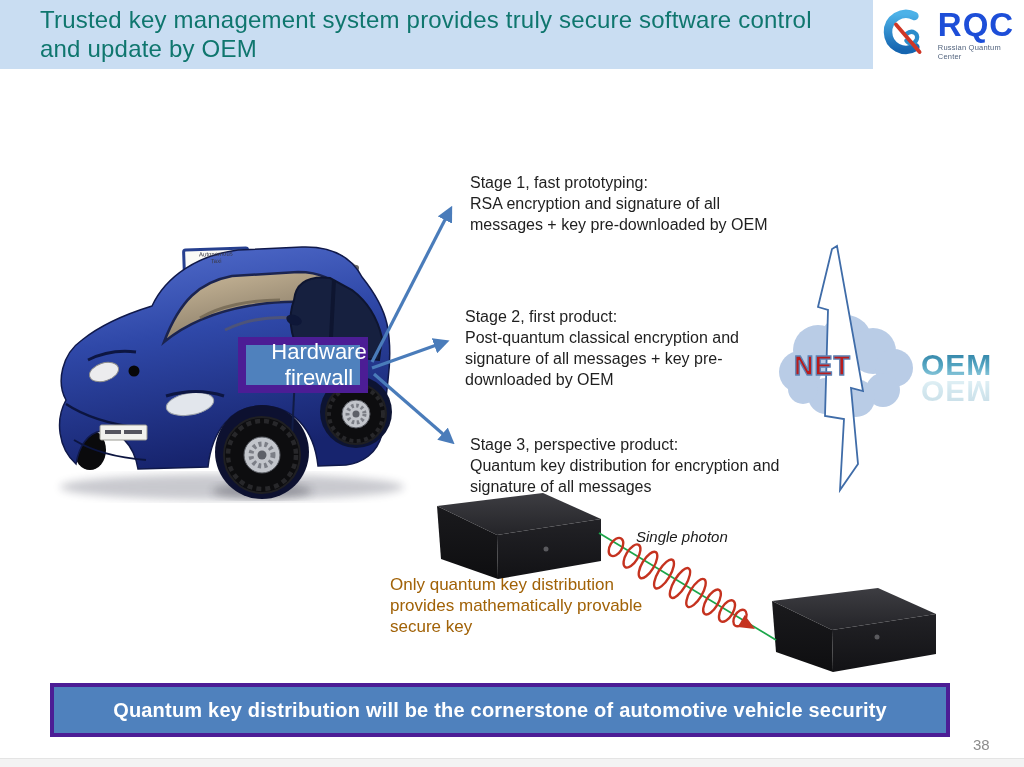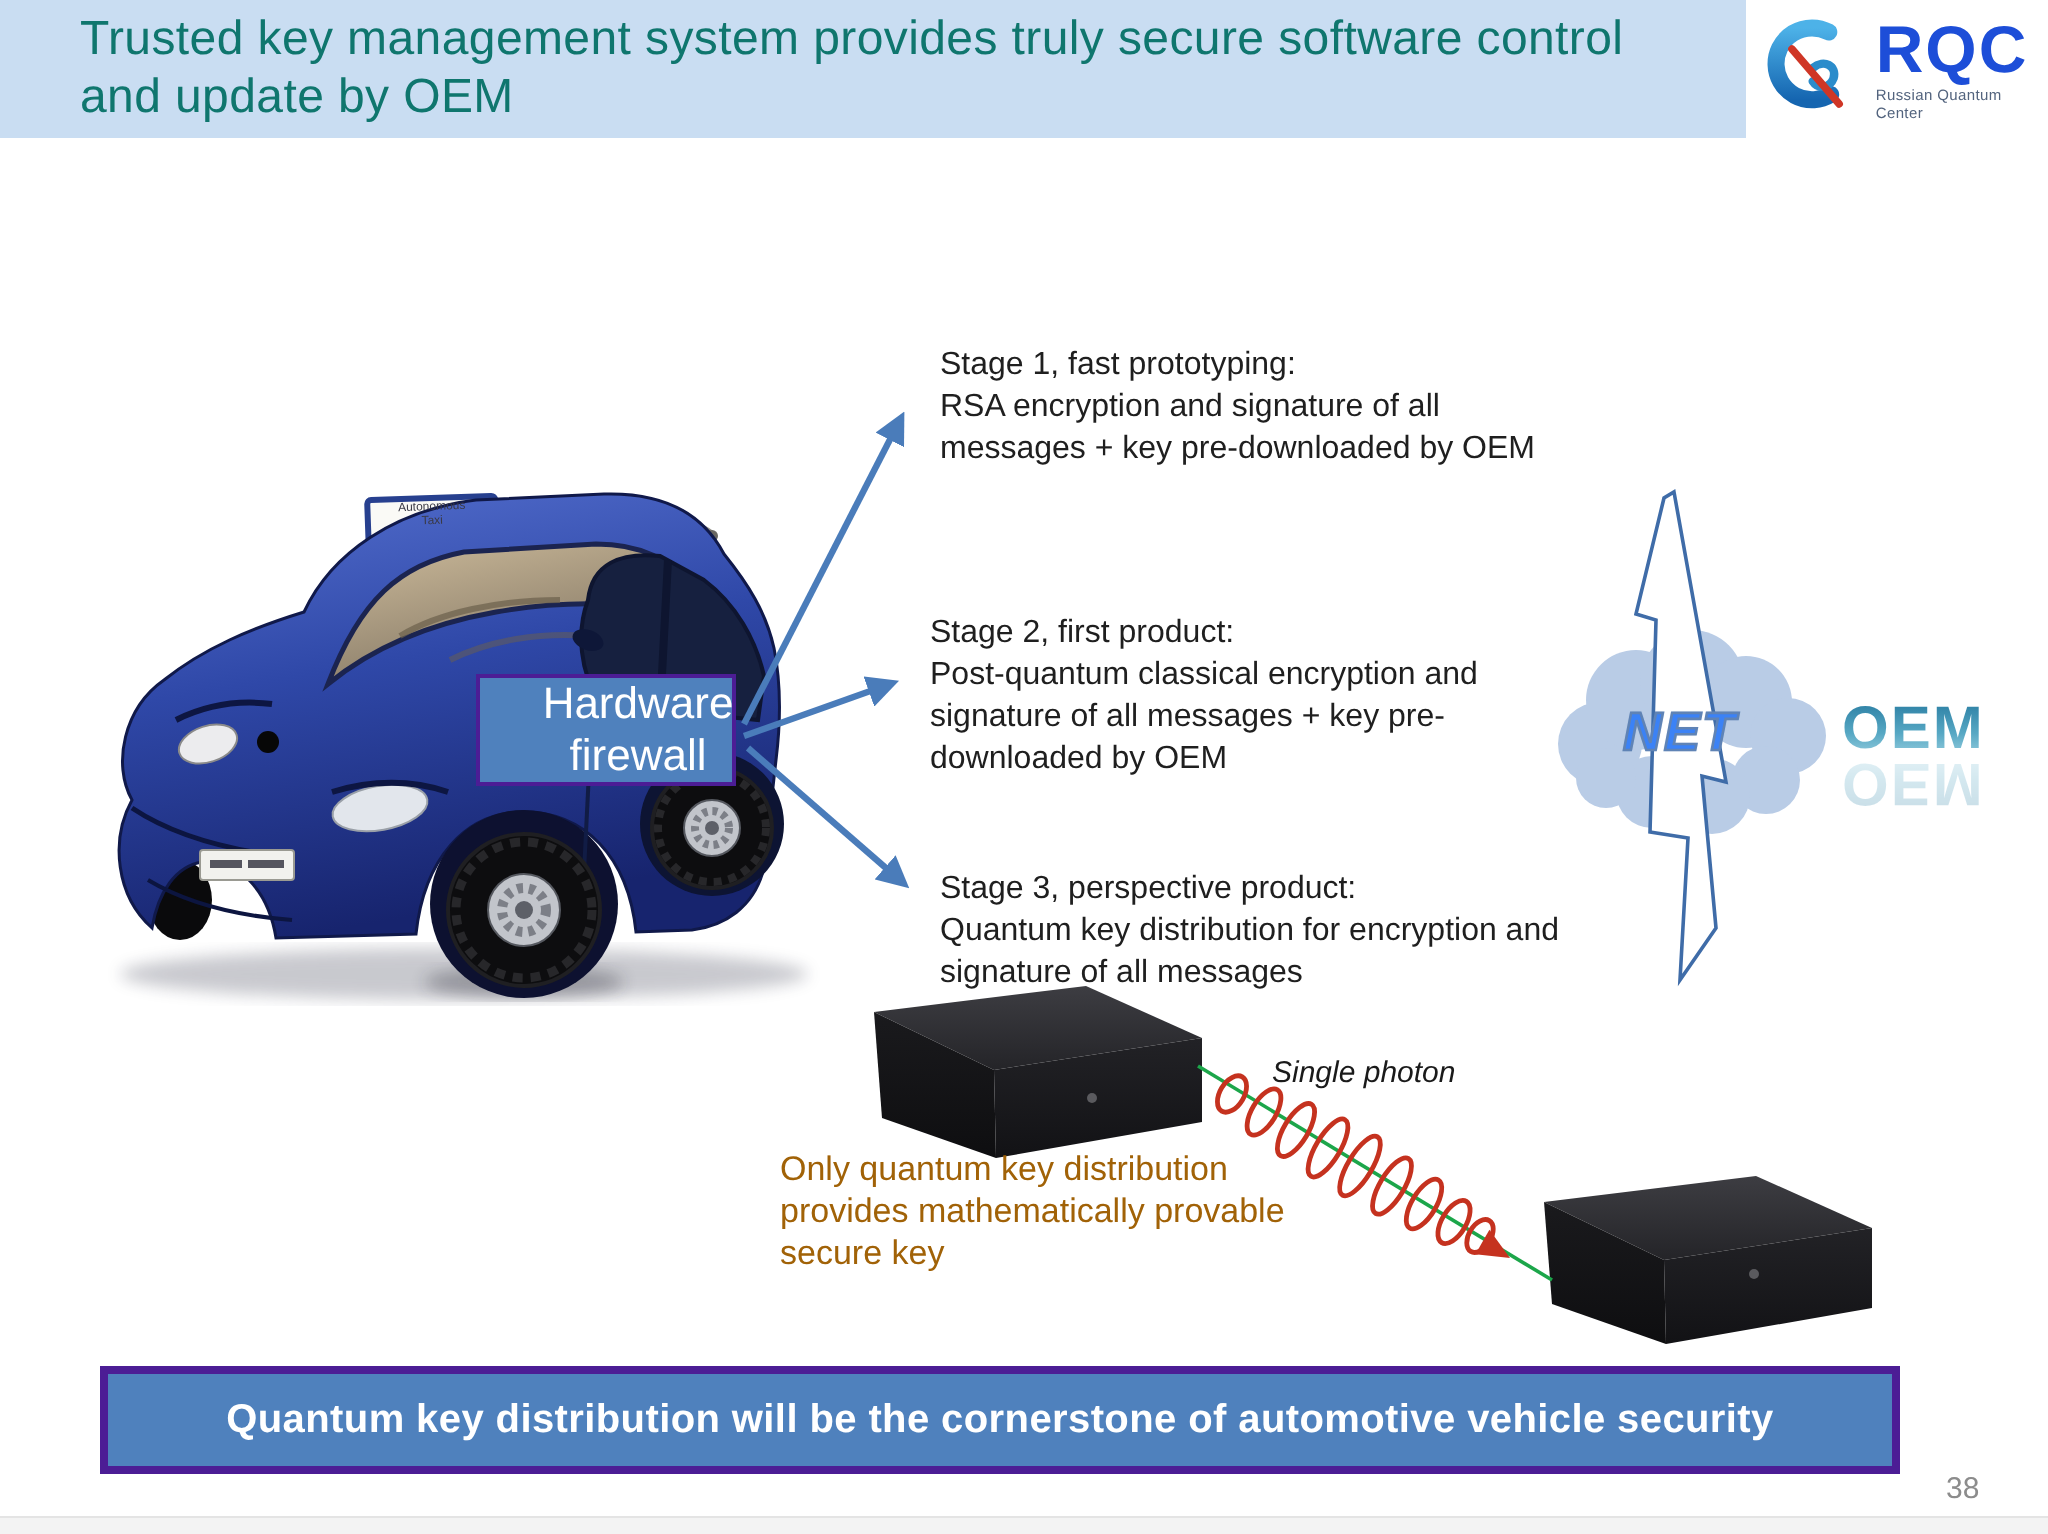--- a/index.html
+++ b/index.html
@@ -24,32 +24,31 @@
 
   
   .stage{font-size:16px;line-height:21px;color:#1f1f1f;}
   .stage1{left:470px;top:172px;}
   .stage2{left:465px;top:306px;}
   .stage3{left:470px;top:434px;}
 
   
   .hw-box{
     left:238px;top:337px;width:130px;height:56px;background:#4f81bd;
-    border:2px solid #4c1d95;box-sizing:border-box;color:#fff;
+    border:8px solid #4c1d95;box-sizing:border-box;color:#fff;
     font-size:22px;line-height:26px;text-align:center;white-space:pre-line;
     display:flex;align-items:center;justify-content:center;padding-left:32px;
   }
 
   
   .net-label{
-    left:794px;top:351px;width:92px;text-align:center;
-    font-size:27px;font-weight:bold;color:#3b82f6;letter-spacing:1px;
+    left:794px;top:351px;width:92px;
+    font-size:27px;font-weight:bold;color:#b91c1c;letter-spacing:1px;
     -webkit-text-stroke:1.3px #5f83b5;
     text-shadow:0 0 1px #5f83b5;
-    font-style:italic;
   }
   .oem-label,.oem-reflect{
     left:921px;top:348px;width:90px;text-align:left;
     font-size:30px;font-weight:bold;letter-spacing:1px;
     background:linear-gradient(180deg,#25789e 0%,#57a8c4 55%,#a8d8e6 100%);
     -webkit-background-clip:text;background-clip:text;color:transparent;
   }
   .oem-reflect{top:374px;transform:scaleY(-1);opacity:0.25;}
 
   

